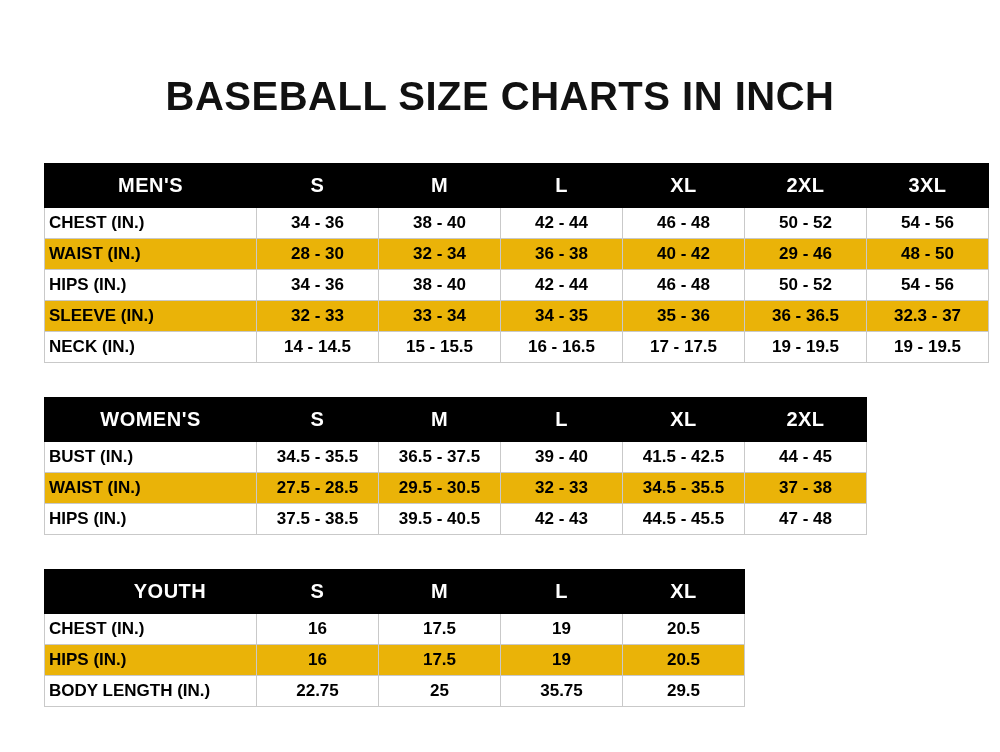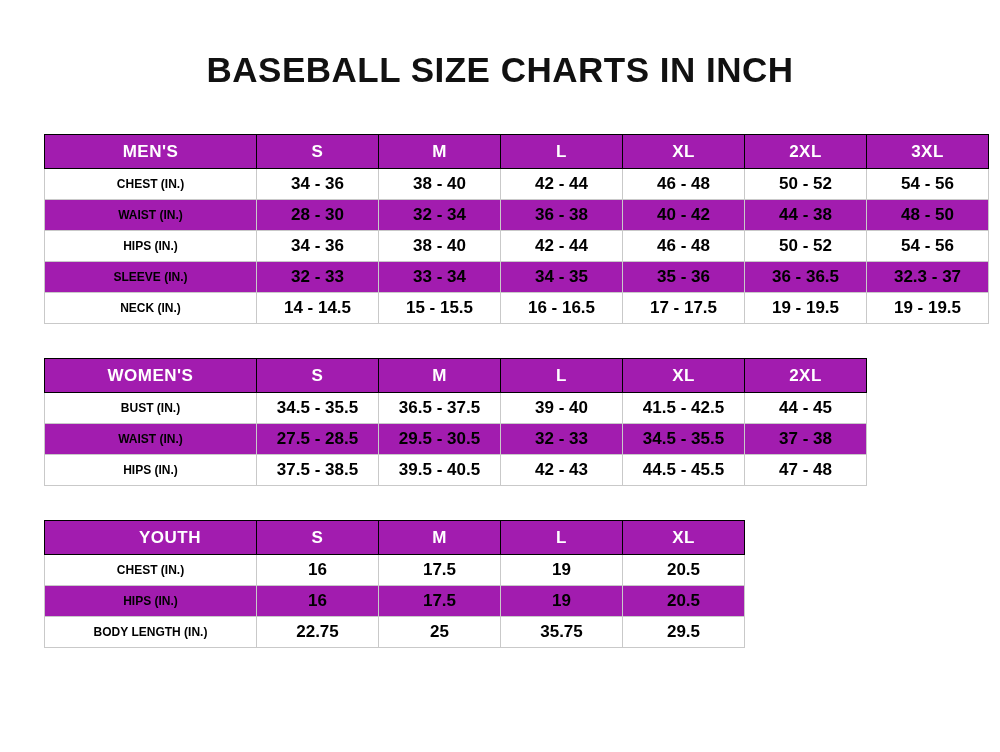--- a/index.html
+++ b/index.html
@@ -15,25 +15,25 @@
     overflow: hidden;
   }
   .page {
     position: relative;
     width: 1000px;
     height: 752px;
     box-sizing: border-box;
   }
   .title {
     text-align: center;
-    font-size: 35px;
+    font-size: 40px;
     font-weight: bold;
     letter-spacing: 0.5px;
     margin: 0;
-    padding-top: 50px;
+    padding-top: 74px;
     color: #111111;
   }
   .tables-wrap {
     margin-top: 44px;
     padding-left: 44px;
   }
   table.size-table {
     border-collapse: collapse;
     table-layout: fixed;
     margin-bottom: 34px;
@@ -45,36 +45,36 @@
     font-size: 17px;
     font-weight: bold;
     text-align: center;
     padding: 0 4px;
     background: #ffffff;
     color: #000000;
     box-sizing: border-box;
     white-space: nowrap;
   }
   table.size-table thead th {
-    background: #a21caf;
+    background: #000000;
     color: #ffffff;
     border: 1px solid #000000;
-    height: 34px;
-    font-size: 17px;
+    height: 44px;
+    font-size: 20px;
     letter-spacing: 0.5px;
   }
   table.size-table thead th.label-col {
     text-align: center;
   }
   table.size-table tbody tr.alt td {
-    background: #a21caf;
+    background: #eab308;
   }
   table.size-table td.row-label {
-    text-align: center;
-    font-size: 12px;
+    text-align: left;
+    font-size: 17px;
   }
   
   .men-table .label-col { width: 212px; }
   .men-table .data-col { width: 122px; }
 
   .women-table .label-col { width: 212px; margin-top: 20px; }
   .women-table .data-col { width: 122px; }
 
   .youth-table .label-col { width: 212px; padding-left: 43px; }
   .youth-table .data-col { width: 122px; }
@@ -109,21 +109,21 @@
           <td>46 - 48</td>
           <td>50 - 52</td>
           <td>54 - 56</td>
         </tr>
         <tr class="alt">
           <td class="row-label">WAIST (IN.)</td>
           <td>28 - 30</td>
           <td>32 - 34</td>
           <td>36 - 38</td>
           <td>40 - 42</td>
-          <td>44 - 38</td>
+          <td>29 - 46</td>
           <td>48 - 50</td>
         </tr>
         <tr>
           <td class="row-label">HIPS (IN.)</td>
           <td>34 - 36</td>
           <td>38 - 40</td>
           <td>42 - 44</td>
           <td>46 - 48</td>
           <td>50 - 52</td>
           <td>54 - 56</td>

